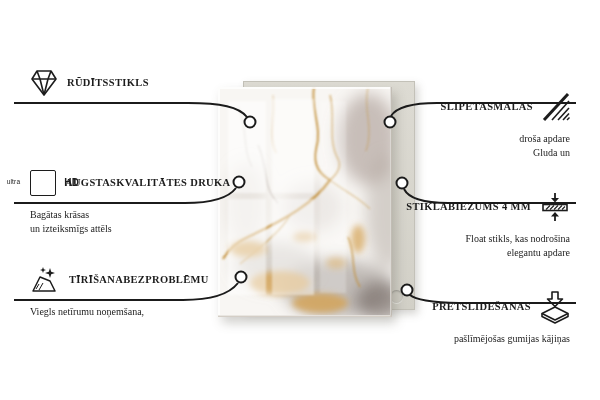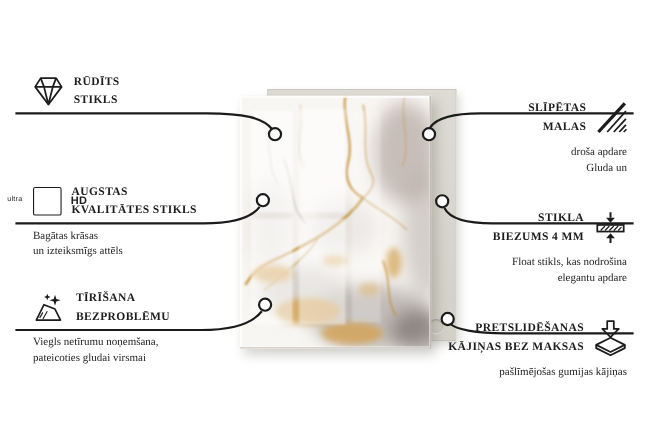--- a/index.html
+++ b/index.html
@@ -23,21 +23,21 @@
   .panel-front{
     position:absolute;left:218px;top:87px;width:174px;height:230px;
     box-shadow:4px 6px 10px rgba(90,86,76,.28);
     background:#f7f5f2;
   }
   
   .feat{position:absolute;width:205px;}
   .feat .head{display:flex;align-items:center;height:41px;gap:9px;}
   .feat.right-side{text-align:right;margin-top:24px;}
   .feat.right-side .head{justify-content:flex-end;}
-  .titles{display:flex;flex-direction:column;justify-content:flex-start;}
+  .titles{display:flex;justify-content:flex-start;}
   .t{font-weight:bold;font-size:10.5px;line-height:17px;letter-spacing:.35px;white-space:nowrap;}
   .desc{margin-top:5px;font-size:10px;line-height:13.5px;color:#232323;white-space:nowrap;}
   .icon{display:inline-flex;align-items:center;justify-content:center;flex:0 0 auto;}
   .icon svg{display:block;}
   
   .uhd{
     width:26px;height:26px;border:1.6px solid #1c1c1c;border-radius:2px;box-sizing:border-box;
     display:flex;flex-direction:row;align-items:center;justify-content:center;line-height:1;
     font-family:"Liberation Sans","DejaVu Sans",sans-serif;
     gap:44px;
@@ -149,21 +149,21 @@
   </div>
 
   <div class="feat l-30 top-2">
     <div class="head">
       <span class="icon uhd">
         <span class="u1">ultra</span>
         <span class="u2">HD</span>
       </span>
       <div class="titles">
         <div class="t">AUGSTAS</div>
-        <div class="t">KVALITĀTES STIKLS</div>
+        <div class="t">KVALITĀTES DRUKA</div>
       </div>
     </div>
     <div class="desc">
       <div>Bagātas krāsas</div>
       <div>un izteiksmīgs attēls</div>
     </div>
   </div>
 
   <div class="feat l-30 top-3">
     <div class="head">
@@ -175,21 +175,20 @@
           <path d="M13,2 L13.8,4.2 L16,5 L13.8,5.8 L13,8 L12.2,5.8 L10,5 L12.2,4.2 Z" fill="#1c1c1c" stroke="none"></path>
         </svg>
       </span>
       <div class="titles">
         <div class="t">TĪRĪŠANA</div>
         <div class="t">BEZPROBLĒMU</div>
       </div>
     </div>
     <div class="desc">
       <div>Viegls netīrumu noņemšana,</div>
-      <div>pateicoties gludai virsmai</div>
     </div>
   </div>
 
   <div class="feat right-side r-30 top-1">
     <div class="head">
       <div class="titles">
         <div class="t">SLĪPĒTAS</div>
         <div class="t">MALAS</div>
       </div>
       <span class="icon">
@@ -228,21 +227,20 @@
     <div class="desc">
       <div>Float stikls, kas nodrošina</div>
       <div>elegantu apdare</div>
     </div>
   </div>
 
   <div class="feat right-side r-30 top-3r">
     <div class="head">
       <div class="titles">
         <div class="t">PRETSLIDĒŠANAS</div>
-        <div class="t">KĀJIŅAS BEZ MAKSAS</div>
       </div>
       <span class="icon">
         <svg width="30" height="34" viewBox="0 0 30 34" fill="none" stroke="#1c1c1c" stroke-width="1.6" stroke-linejoin="round">
           <path d="M12,2 H18 V9 H22.5 L15,16.5 L7.5,9 H12 Z"></path>
           <path d="M15,17 L28,23.5 L15,30 L2,23.5 Z"></path>
           <path d="M2,23.5 V26.5 L15,33 L28,26.5 V23.5"></path>
         </svg>
       </span>
     </div>
     <div class="desc">

